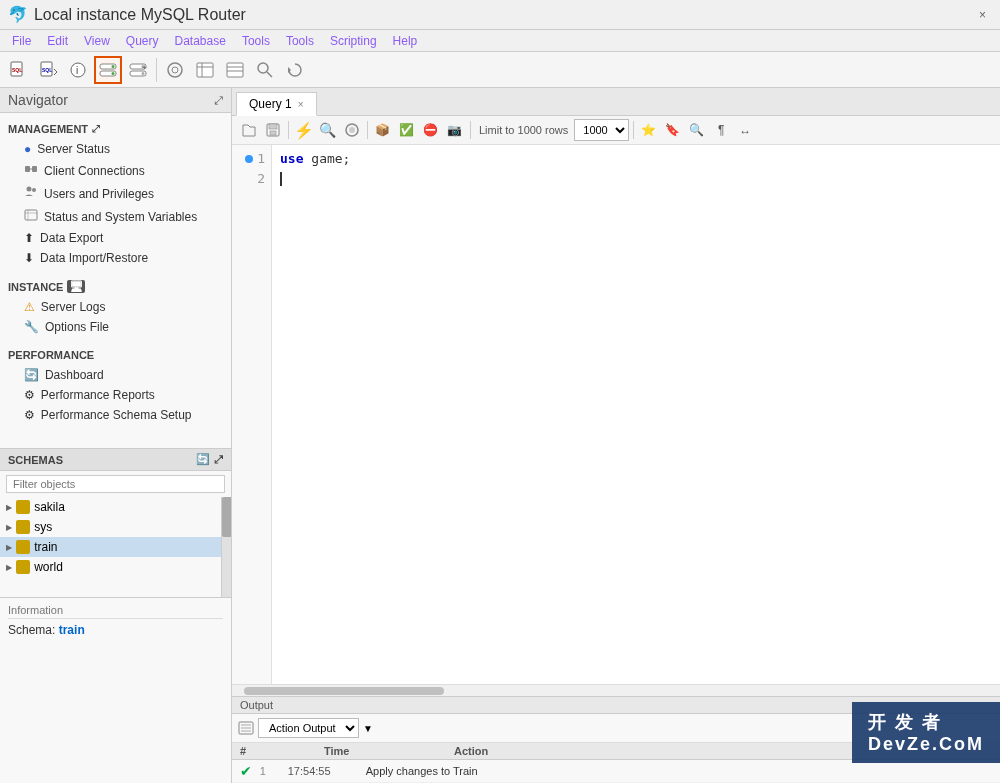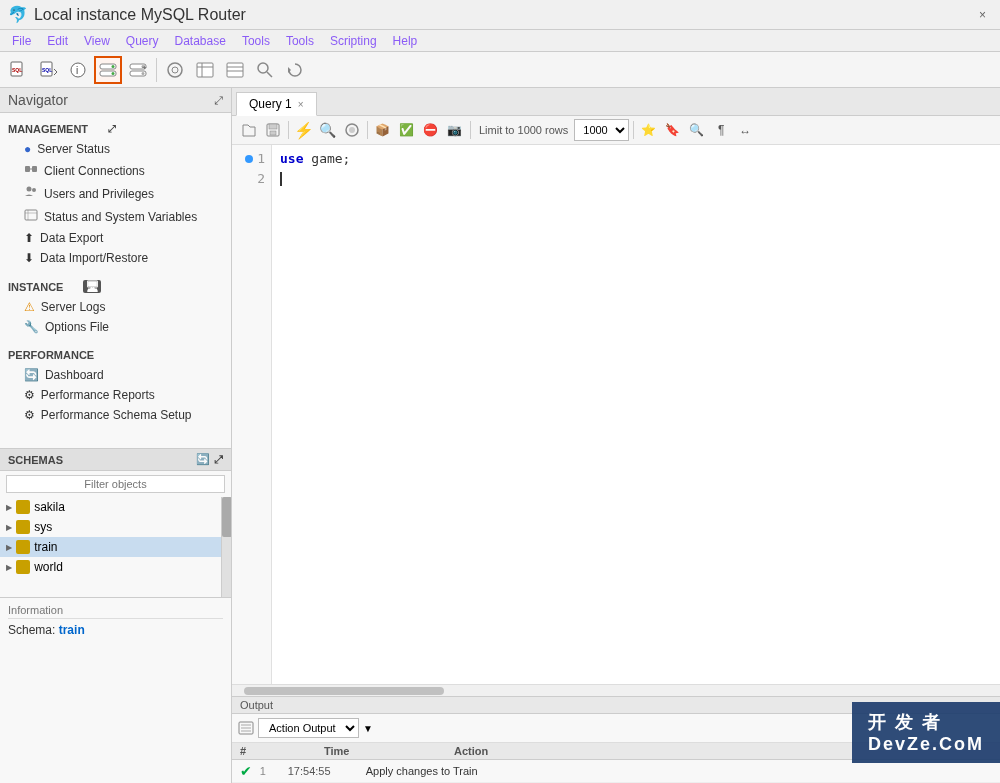--- a/index.html
+++ b/index.html
@@ -21,21 +21,21 @@
     .toolbar-sep { width: 1px; height: 24px; background: #ccc; margin: 0 2px; }
 
     
     .main-layout { display: flex; height: calc(783px - 30px - 22px - 36px); }
 
     
     .sidebar { width: 232px; background: #f8f8f8; border-right: 1px solid #ccc; display: flex; flex-direction: column; overflow: hidden; }
     .sidebar-header { background: #e8e8e8; padding: 4px 8px; font-size: 11px; color: #555; border-bottom: 1px solid #ccc; display: flex; justify-content: space-between; align-items: center; }
 
     .sidebar-section { padding: 6px 0 2px 0; }
-    .sidebar-section-title { padding: 4px 8px; font-size: 11px; font-weight: bold; color: #444; display: flex; align-items: center; gap: 20px; }
+    .sidebar-section-title { padding: 4px 8px; font-size: 11px; font-weight: bold; color: #444; display: flex; align-items: center; gap: 4px; }
     .sidebar-item { padding: 3px 8px 3px 24px; font-size: 12px; color: #333; cursor: pointer; display: flex; align-items: center; gap: 6px; }
 
     
     .schemas-header { background: #e0e0e0; padding: 4px 8px; font-size: 11px; font-weight: bold; color: #444; border-top: 1px solid #ccc; border-bottom: 1px solid #ccc; display: flex; justify-content: space-between; align-items: center; }
     .schemas-filter { margin: 4px 6px; }
     .schemas-filter input { width: 100%; padding: 2px 6px; border: 1px solid #ccc; background: white; font-size: 11px; outline: none; }
     .schema-item { padding: 3px 6px; display: flex; align-items: center; gap: 4px; cursor: pointer; font-size: 12px; }
     .schema-item.selected { background: #c8dcef; }
 
     .info-section { border-top: 1px solid #ccc; padding: 6px 8px; background: #f8f8f8; }
@@ -281,21 +281,21 @@
 
     <div class="sidebar-bottom">
       <div class="schemas-header">
         <span>SCHEMAS</span>
         <div style="display:flex;gap:4px;align-items:center;">
           <span style="cursor:pointer;font-size:11px;">🔄</span>
           <span style="cursor:pointer;font-size:11px;">⤢</span>
         </div>
       </div>
       <div class="schemas-filter">
-        <input type="text" style="width: 100%; padding: 2px 6px; border: 1px solid rgb(204, 204, 204); font-size: 11px; outline: none; text-align: center;" placeholder="Filter objects">
+        <input type="text" style="width: 100%; padding: 2px 6px; border: 1px solid rgb(204, 204, 204); font-size: 11px; outline: none;" placeholder="Filter objects">
       </div>
       <div class="schema-scroll-container">
         <div class="schema-items-list">
           <div class="schema-item">
             <span style="font-size:8px;color:#666;">▶</span>
             <span style="width:14px;height:14px;background:#c8a000;display:inline-block;border-radius:2px;"></span>
             <span>sakila</span>
           </div>
           <div class="schema-item">
             <span style="font-size:8px;color:#666;">▶</span>

